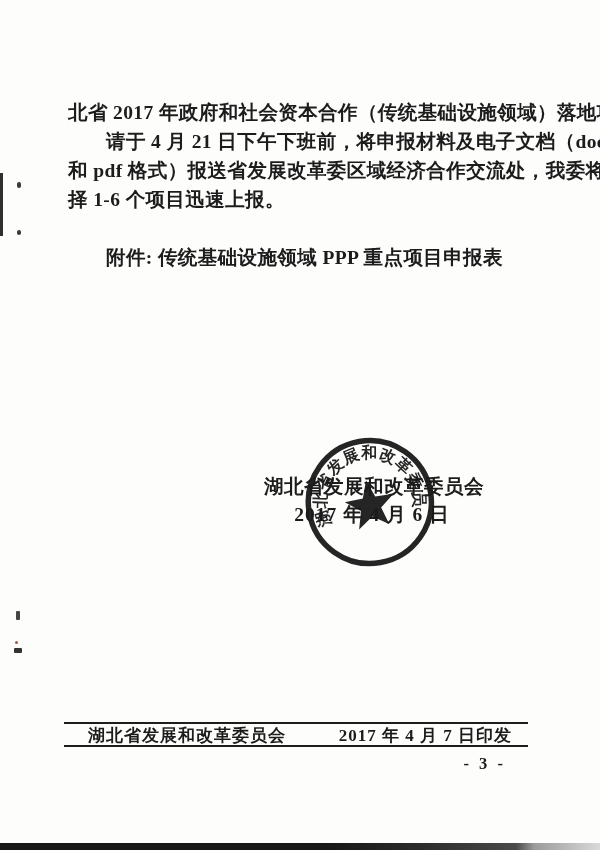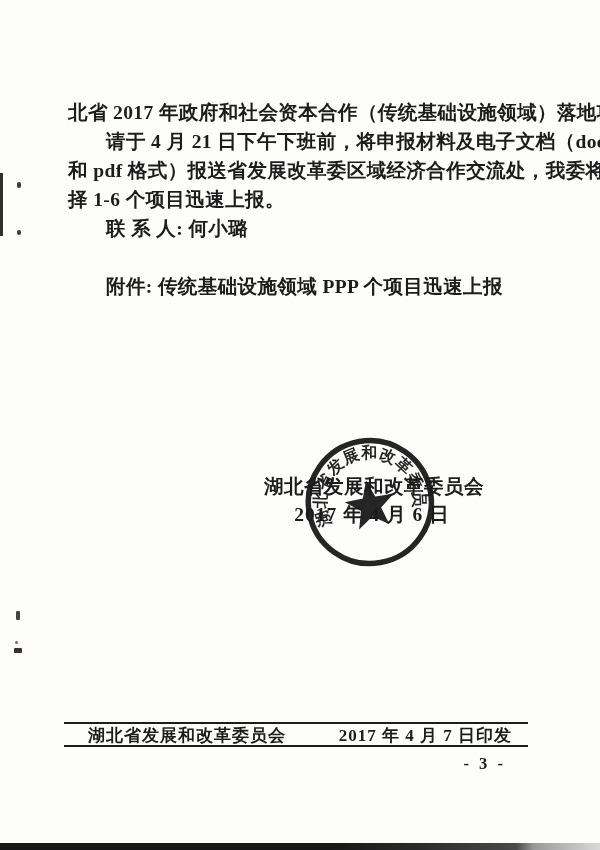--- a/index.html
+++ b/index.html
@@ -61,23 +61,22 @@
   }
 </style>
 </head>
 <body>
 
 <div class="doc-body" id="doc-body">
     <div class="doc-line">北省 2017 年政府和社会资本合作（传统基础设施领域）落地项</div>
     <div class="doc-line indent">请于 4 月 21 日下午下班前，将申报材料及电子文档（doc</div>
     <div class="doc-line">和 pdf 格式）报送省发展改革委区域经济合作交流处，我委将选</div>
     <div class="doc-line">择 1-6 个项目迅速上报。</div>
-    <div class="doc-line indent">联 系 人: 何小璐</div>
     <div class="doc-line blank"></div>
-    <div class="doc-line indent">附件: 传统基础设施领域 PPP 个项目迅速上报</div>
+    <div class="doc-line indent">附件: 传统基础设施领域 PPP 重点项目申报表</div>
   </div>
 
 <div class="print-org">湖北省发展和改革委员会</div>
 <div class="print-date">2017 年 4 月 6 日</div>
 
 <svg class="seal" viewBox="0 0 134 134" xmlns="http://www.w3.org/2000/svg">
   <g transform="rotate(-10 67 67)" fill="#1a1a1a">
     <circle cx="67" cy="66" r="61.5" fill="none" stroke="#1a1a1a" stroke-width="5.5"></circle>
     <path id="sealArc" d="M 25.7,81.1 A 44,44 0 1 1 108.3,81.1" fill="none"></path>
     <text font-size="16" font-weight="bold" letter-spacing="0.7" font-family="Liberation Serif, serif" fill="#1a1a1a">

